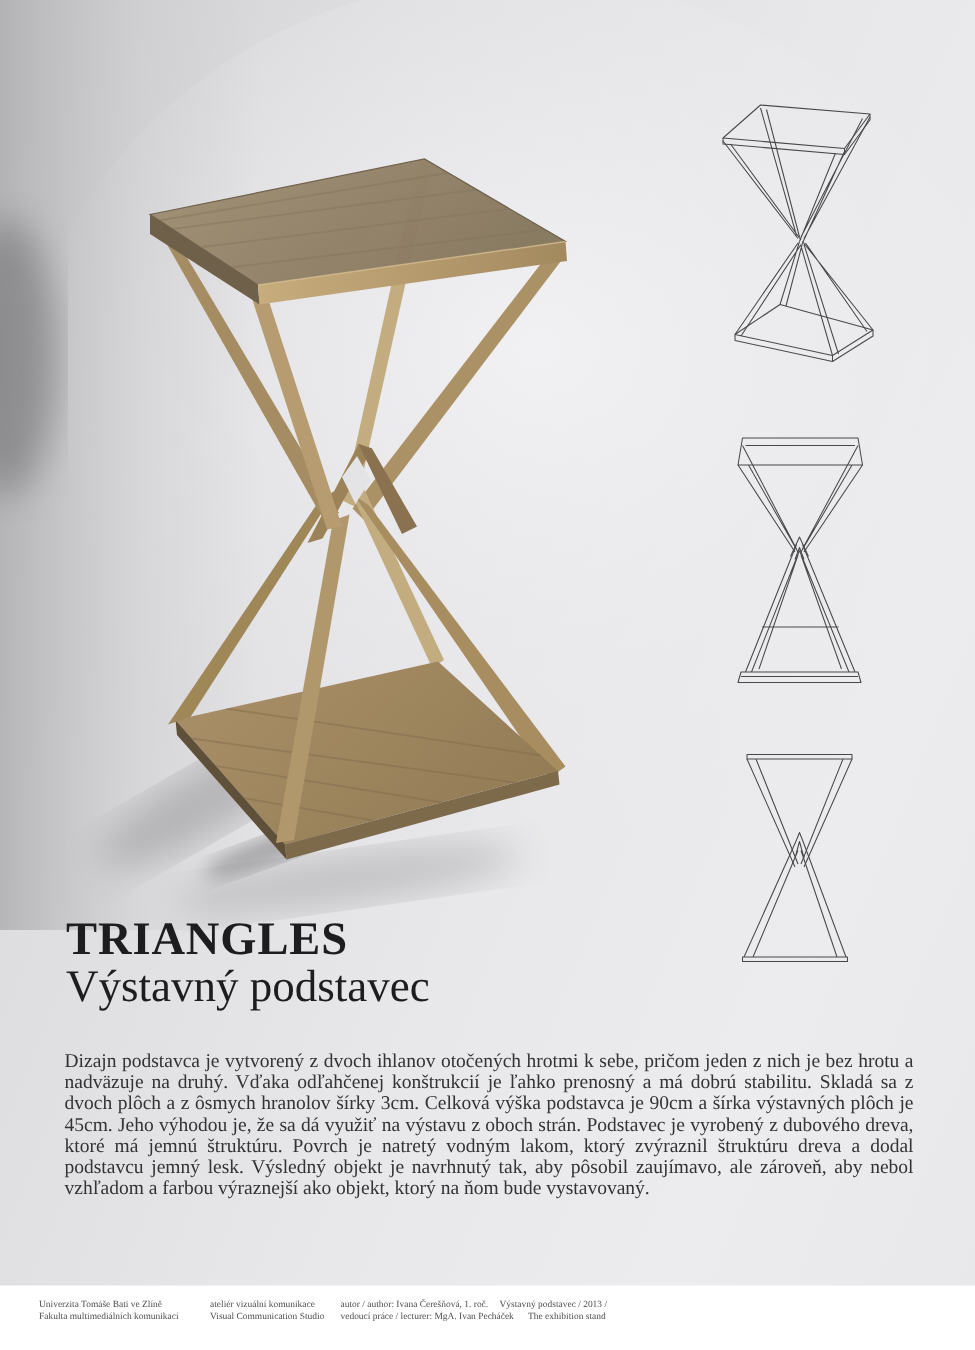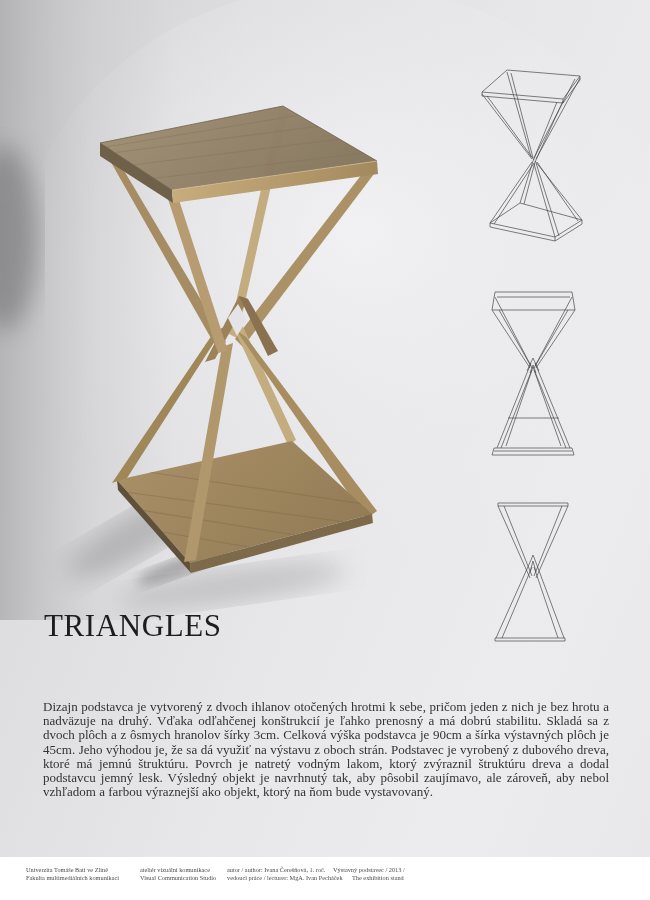--- a/index.html
+++ b/index.html
@@ -7,21 +7,21 @@
     position:relative;
     width:650px; height:900px;
     overflow:hidden;
     background:linear-gradient(112deg,#d0d0d2 0%, #dedde0 26%, #e8e7e9 55%, #ecebed 78%, #e8e7e9 100%);
     font-family:"Liberation Serif","DejaVu Serif",serif;
   }
   .photo-svg { position:absolute; left:0; top:0; pointer-events:none; }
   .wf { position:absolute; }
   .wf path, .wf polygon { stroke:#48484c; stroke-width:0.7; fill:none; stroke-linejoin:round; }
   .title-block { position:absolute; left:44px; top:610px; color:#1d1d1f; }
-  .title-block h1 { margin:0; font-size:31px; font-weight:normal; letter-spacing:0.6px; line-height:32px; }
+  .title-block h1 { margin:0; font-size:31px; font-weight:bold; letter-spacing:0.6px; line-height:32px; }
   .title-block h2 { margin:0; font-size:30px; font-weight:normal; line-height:31px; }
   .body-text {
     position:absolute; left:43px; top:700px; width:566px;
     font-size:13px; line-height:14.2px; text-align:justify;
     color:#333335;
   }
   .footer {
     position:absolute; left:0; top:857px; width:650px; height:43px;
     background:#ffffff;
   }
@@ -153,20 +153,21 @@
   <svg class="wf" style="left:486px; top:496px;" width="84" height="148" viewBox="0 0 84 148">
     <path d="M12,7 L82,7 L82,10 L12,10 Z"></path>
     <path d="M12,10 L44,82 M18,10 L46,80 M82,10 L50,82 M76,10 L48,80"></path>
     <path d="M10,142 L45,64 M45,64 L47,59 L49,64 M49,64 L78,142"></path>
     <path d="M16,142 L46,71 M72,142 L48,71 M44,76 L47,65 L50,76"></path>
     <path d="M9,142 L79,142 L79,145 L9,145 Z"></path>
   </svg>
 
   <div class="title-block">
     <h1>TRIANGLES</h1>
+    <h2>Výstavný podstavec</h2>
   </div>
 
   <div class="body-text">Dizajn podstavca je vytvorený z dvoch ihlanov otočených hrotmi k sebe, pričom jeden z nich je bez hrotu a nadväzuje na druhý. Vďaka odľahčenej konštrukcií je ľahko prenosný a má dobrú stabilitu. Skladá sa z dvoch plôch a z ôsmych hranolov šírky 3cm. Celková výška podstavca je 90cm a šírka výstavných plôch je 45cm. Jeho výhodou je, že sa dá využiť na výstavu z oboch strán. Podstavec je vyrobený z dubového dreva, ktoré má jemnú štruktúru. Povrch je natretý vodným lakom, ktorý zvýraznil štruktúru dreva a dodal podstavcu jemný lesk. Výsledný objekt je navrhnutý tak, aby pôsobil zaujímavo, ale zároveň, aby nebol vzhľadom a farbou výraznejší ako objekt, ktorý na ňom bude vystavovaný.</div>
 
   <div class="footer">
     <div class="fc c1">
       <div>Univerzita Tomáše Bati ve Zlíně</div>
       <div>Fakulta multimediálních komunikací</div>
     </div>
     <div class="fc c2">

